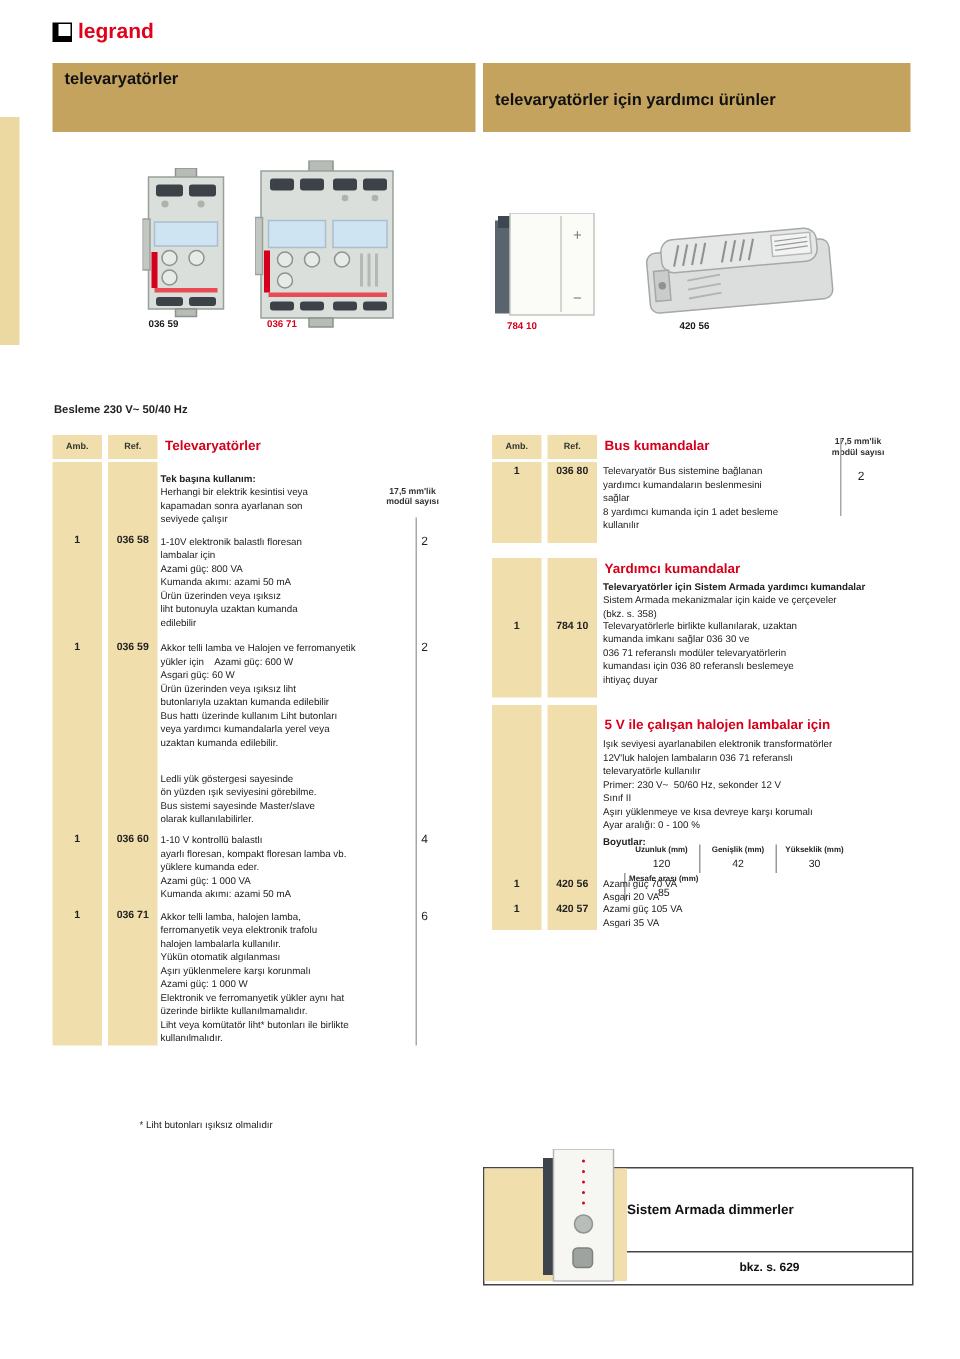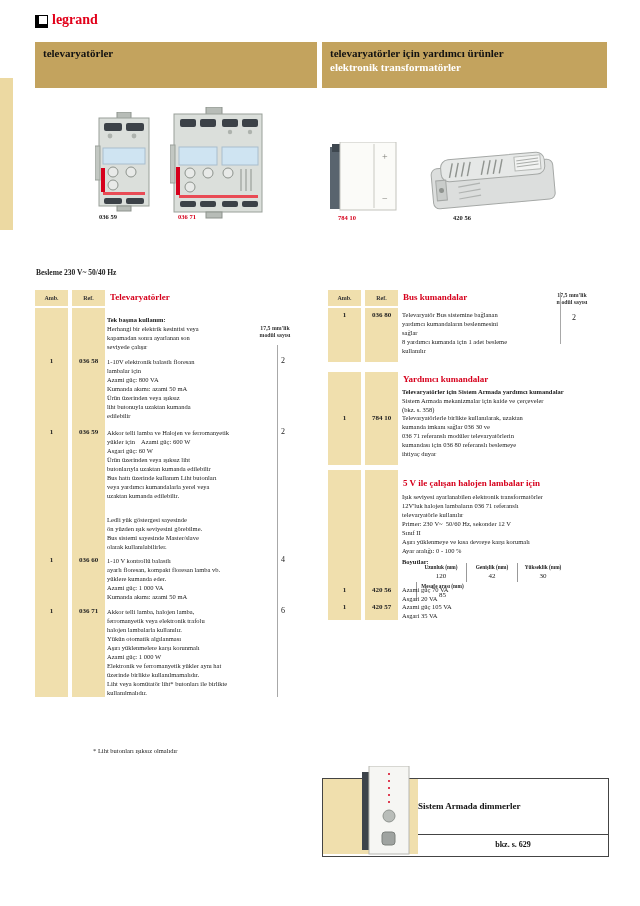--- a/index.html
+++ b/index.html
@@ -1,17 +1,17 @@
 <!DOCTYPE html>
 <html><head>
 <meta charset="utf-8">
 <style>
   html,body{margin:0;padding:0;}
   .page{position:relative;width:640px;height:906px;background:#ffffff;overflow:hidden;
-        font-family:Liberation Serif, serif;color:#1a1a1a;}
+        font-family:Liberation Sans, sans-serif;color:#1a1a1a;}
   .abs{position:absolute;}
   .pre{white-space:pre;}
   .txt{font-size:6.5px;line-height:9px;color:#222;}
   .b{font-weight:bold;}
   .red{color:#d6001c;}
   .band{background:#c3a35e;}
   .band-title{font-size:11px;font-weight:bold;color:#111;}
   .band-sub{font-size:11px;font-weight:bold;color:#ffffff;}
   .tan{background:#f0dfad;}
   .cell-hdr{font-size:6px;font-weight:bold;text-align:center;line-height:16px;color:#333;}
@@ -40,22 +40,21 @@
     </span>
     <span class="abs" style="left:17px;top:0;font-size:14px;font-weight:bold;color:#e2001a;">legrand</span>
   </div>
 
   <div class="abs" style="left:0;top:78px;width:13px;height:152px;background:#ecd9a2;"></div>
 
   <div class="abs band" style="left:35px;top:42px;width:282px;height:46px;">
     <div class="band-title" style="padding:5px 0 0 8px;">televaryatörler</div>
   </div>
   <div class="abs band" style="left:322px;top:42px;width:285px;height:46px;">
-    <div class="band-title" style="padding:5px 0 0 8px;">televaryatörler için yardımcı ürünler</div>
-    <div class="band-sub" style="padding:2px 0 0 8px;">elektronik transformatörler</div>
+    <div class="band-title" style="padding:5px 0 0 8px;margin-top:14px;">televaryatörler için yardımcı ürünler</div>
   </div>
 
   <div class="abs" style="left:95px;top:112px;">
     <svg width="58" height="100" viewBox="0 0 58 100">
       <rect x="22" y="0" width="14" height="7" fill="#b7bcb7" stroke="#8d938d"></rect>
       <rect x="4" y="6" width="50" height="88" fill="#dbdfdb" stroke="#99a099"></rect>
       <rect x="0" y="34" width="5" height="34" fill="#c2c7c2" stroke="#99a099"></rect>
       <rect x="9" y="11" width="18" height="8" rx="2" fill="#3c4248"></rect>
       <rect x="31" y="11" width="18" height="8" rx="2" fill="#3c4248"></rect>
       <circle cx="15" cy="24" r="2.4" fill="#aeb3ae"></circle>

